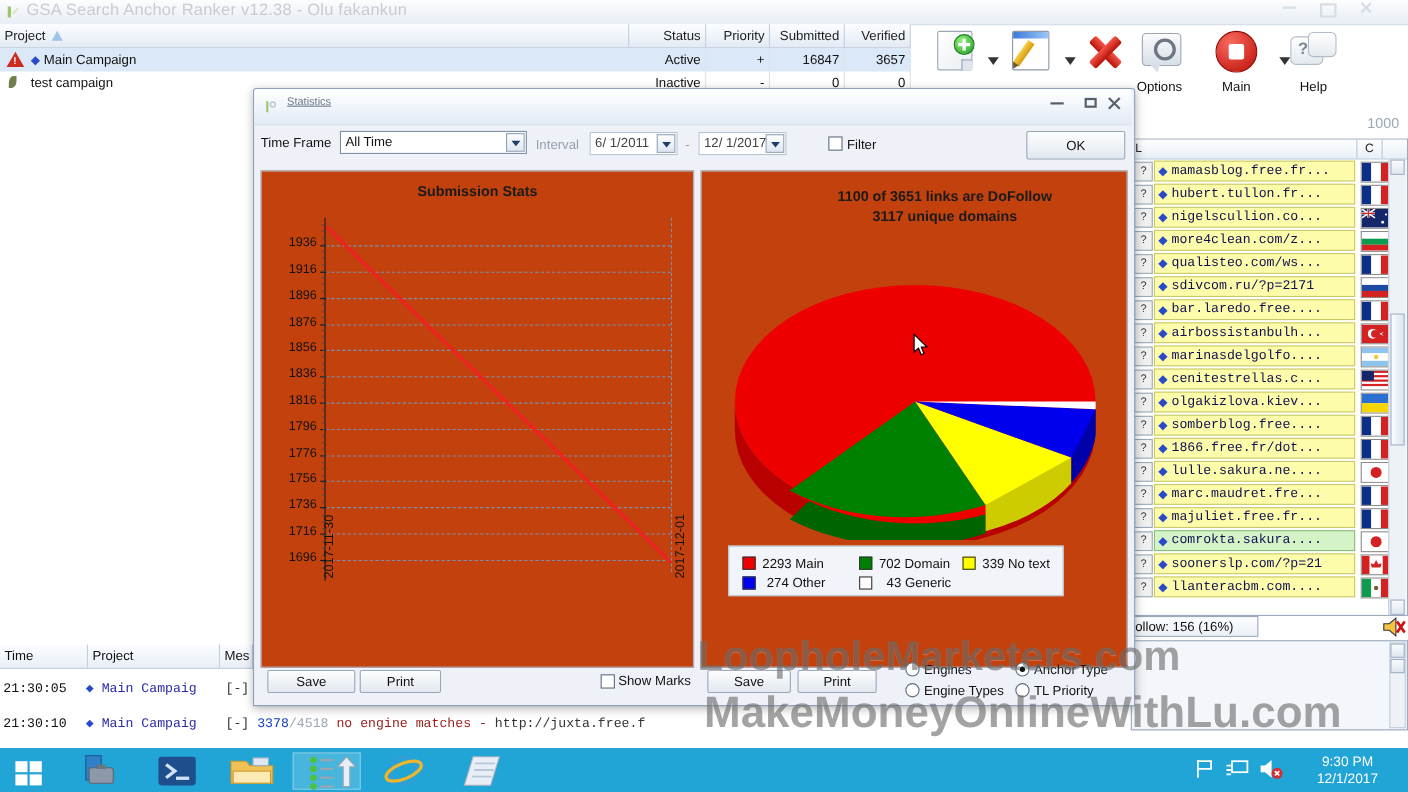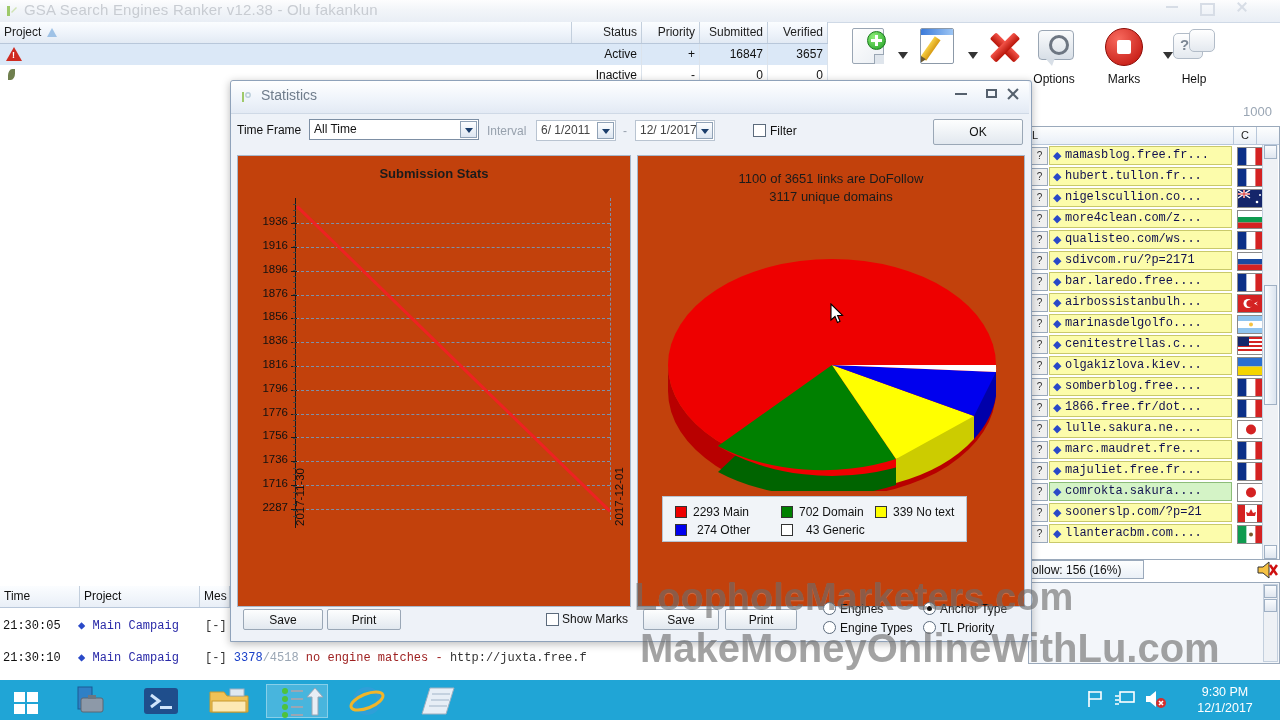--- a/index.html
+++ b/index.html
@@ -134,21 +134,21 @@
   .botbar{position:absolute;left:0;top:658px;width:1280px;height:22px;background:linear-gradient(to bottom,#fcfdff,#edf1f7);border-top:1px solid #c3cfdd;}
   .botbar .c{position:absolute;top:0;height:21px;line-height:21px;text-align:center;font-size:12px;color:#111;border-right:1px solid #c3cfdd;box-sizing:border-box;}
 
   
   .dlg{position:absolute;left:230px;top:80px;width:800px;height:560px;
     background:#eef2f8;border:1px solid #8fa2ba;border-radius:3px 3px 0 0;
     box-shadow:0 2px 9px rgba(0,0,0,.28);}
   .dlg-tb{position:absolute;left:0;top:0;width:798px;height:32px;
     background:linear-gradient(to bottom,#ffffff,#eef3fa 60%,#e3eaf4);border-bottom:1px solid #cfd9e6;border-radius:3px 3px 0 0;}
   .dlg-tb .ico{position:absolute;left:8px;top:8px;width:16px;height:16px;}
-  .dlg-tb .t{position:absolute;left:30px;top:6px;font-size:14px;color:#6f7c8b;}
+  .dlg-tb .t{position:absolute;left:30px;top:6px;font-size:10px;color:#6f7c8b;text-decoration:underline;}
   .dlg-tb .wb{position:absolute;top:12px;}
   .dlg-min{right:62px;width:12px;height:2px;background:#55606d;}
   .dlg-max{right:32px;width:11px;height:9px;border:2px solid #55606d;top:8px !important;box-sizing:border-box;}
   .dlg-x{right:10px;width:13px;height:13px;top:6px !important;}
   .dlg-x:before,.dlg-x:after{content:"";position:absolute;left:0;top:6px;width:14px;height:2px;background:#55606d;}
   .dlg-x:before{transform:rotate(45deg);}
   .dlg-x:after{transform:rotate(-45deg);}
 
   .fld-lbl{position:absolute;font-size:12px;color:#111;}
   .fld-lbl.dim{color:#97a1ad;}
@@ -167,21 +167,21 @@
   .radio{position:absolute;width:13px;height:13px;border-radius:50%;background:#fff;border:1px solid #5c6b7c;box-sizing:border-box;}
   .radio.on:after{content:"";position:absolute;left:3px;top:3px;width:5px;height:5px;border-radius:50%;background:#111;}
 
   .panelbox{position:absolute;background:#c2410c;border:1px solid #a8b8cb;box-sizing:border-box;}
   .chart-ttl{position:absolute;width:100%;text-align:center;font-size:13px;font-weight:bold;color:#1b1b1b;}
   .ytick{position:absolute;right:0;font-size:11.5px;color:#111;text-align:right;white-space:nowrap;}
   .gl{position:absolute;height:0;border-top:1px dashed #7d90ab;}
   .vl{position:absolute;width:0;border-left:1px dashed #7d90ab;}
   .xlbl{position:absolute;font-size:11.5px;color:#111;transform:rotate(-90deg);transform-origin:left top;white-space:nowrap;}
 
-  .pietxt{position:absolute;width:100%;text-align:center;font-size:13px;font-weight:normal;color:#1b1b1b;}
+  .pietxt{position:absolute;width:100%;text-align:center;font-size:13px;font-weight:bold;color:#1b1b1b;padding-left:28px;}
   .legend{position:absolute;background:#f1f4f8;border:1px solid #b7c3d1;box-sizing:border-box;}
   .lgi{position:absolute;font-size:12px;color:#111;white-space:nowrap;}
   .sw{position:absolute;width:12px;height:12px;border:1px solid #333;box-sizing:border-box;}
 
   .cursor{position:absolute;left:830px;top:303px;width:16px;height:22px;z-index:60;}
 
   
   .wm{position:absolute;font-weight:bold;color:#6c6c6c;opacity:.62;white-space:nowrap;z-index:55;
       text-shadow:0 1px 0 rgba(255,255,255,.35);}
   .wm1{left:634px;top:576px;font-size:38px;}
@@ -200,21 +200,21 @@
 </head>
 <body>
 
 <div class="app">
 
   <div class="titlebar">
     <svg class="tico" viewBox="0 0 16 16">
       <path d="M3 13 L3 3 L6 3 L6 13 Z" fill="#9ec96a"></path>
       <path d="M7 9 L12 4 L13 5 L8 10 Z" fill="#cfe3b3"></path>
     </svg>
-    <div class="ttl">GSA Search Engines Ranker v12.38 - Olu fakankun</div>
+    <div class="ttl">GSA Search Anchor Ranker v12.38 - Olu fakankun</div>
     <div class="winbtns">
       <i class="wb-min"></i>
       <i class="wb-max"></i>
       <i class="wb-cls"></i>
       <i class="wb-cls2"></i>
     </div>
   </div>
 
   <div class="projgrid">
     <div class="pg-head">
@@ -222,28 +222,35 @@
         <span>Project</span><span class="sorttri"></span>
       </div>
       <div class="cell ctr" style="left:572px;width:70px"><span>Status</span></div>
       <div class="cell ctr" style="left:642px;width:58px"><span>Priority</span></div>
       <div class="cell ctr" style="left:700px;width:68px"><span>Submitted</span></div>
       <div class="cell ctr" style="left:768px;width:60px"><span>Verified</span></div>
     </div>
 
     <div class="pg-row sel" style="top:22px">
       <div class="warnico"></div>
+      <div class="cell" style="left:24px;width:548px;border:0">
+        <span class="bullet">◆</span>
+        <span>Main Campaign</span>
+      </div>
       <div class="cell num" style="left:572px;width:70px">Active</div>
       <div class="cell ctr" style="left:642px;width:58px">+</div>
       <div class="cell num" style="left:700px;width:68px">16847</div>
       <div class="cell num" style="left:768px;width:60px">3657</div>
     </div>
 
     <div class="pg-row" style="top:43px">
       <div class="leafico"></div>
+      <div class="cell" style="left:24px;width:548px;border:0">
+        <span>test campaign</span>
+      </div>
       <div class="cell num" style="left:572px;width:70px">Inactive</div>
       <div class="cell ctr" style="left:642px;width:58px">-</div>
       <div class="cell num" style="left:700px;width:68px">0</div>
       <div class="cell num" style="left:768px;width:60px">0</div>
     </div>
   </div>
 
   <div class="toolbar">
     <div class="tbitem" style="left:16px;">
       <div class="pagedoc">
@@ -270,21 +277,21 @@
     <div class="tbitem" style="left:202px;top:6px">
       <div class="balloon">
           <div class="gear"></div>
         </div>
     </div>
     <div class="tblbl" style="left:188px">Options</div>
 
     <div class="tbitem" style="left:269px;top:4px">
       <div class="stopbtn"></div>
     </div>
-    <div class="tblbl" style="left:258px">Marks</div>
+    <div class="tblbl" style="left:258px">Main</div>
     <div class="caret" style="left:327px"></div>
 
     <div class="tbitem" style="left:337px;top:5px">
       <div class="helpb">
           <div class="b1"></div>
           <div class="b2"></div>
           <div class="q">?</div>
         </div>
     </div>
     <div class="tblbl" style="left:328px">Help</div>
@@ -619,21 +626,21 @@
           <div style="position:absolute;left:53px;top:257.587786259542px;width:6px;height:1px;background:#1a1a1a"></div>
           <div class="ytick" style="right:342px;top:273.40458015267177px;">1756</div>
           <div class="gl" style="left:58px;top:281.40458015267177px;width:314px"></div>
           <div style="position:absolute;left:53px;top:281.40458015267177px;width:6px;height:1px;background:#1a1a1a"></div>
           <div class="ytick" style="right:342px;top:297.22137404580155px;">1736</div>
           <div class="gl" style="left:58px;top:305.22137404580155px;width:314px"></div>
           <div style="position:absolute;left:53px;top:305.22137404580155px;width:6px;height:1px;background:#1a1a1a"></div>
           <div class="ytick" style="right:342px;top:321.0381679389313px;">1716</div>
           <div class="gl" style="left:58px;top:329.0381679389313px;width:314px"></div>
           <div style="position:absolute;left:53px;top:329.0381679389313px;width:6px;height:1px;background:#1a1a1a"></div>
-          <div class="ytick" style="right:342px;top:344.85496183206106px;">2287</div>
+          <div class="ytick" style="right:342px;top:344.85496183206106px;">1696</div>
           <div class="gl" style="left:58px;top:352.85496183206106px;width:314px"></div>
           <div style="position:absolute;left:53px;top:352.85496183206106px;width:6px;height:1px;background:#1a1a1a"></div>
           <div style="position:absolute;left:55px;top:48px;width:3px;height:1px;background:#444"></div>
           <div style="position:absolute;left:55px;top:54px;width:3px;height:1px;background:#444"></div>
           <div style="position:absolute;left:55px;top:60px;width:3px;height:1px;background:#444"></div>
           <div style="position:absolute;left:55px;top:66px;width:3px;height:1px;background:#444"></div>
           <div style="position:absolute;left:55px;top:72px;width:3px;height:1px;background:#444"></div>
           <div style="position:absolute;left:55px;top:78px;width:3px;height:1px;background:#444"></div>
           <div style="position:absolute;left:55px;top:84px;width:3px;height:1px;background:#444"></div>
           <div style="position:absolute;left:55px;top:90px;width:3px;height:1px;background:#444"></div>

